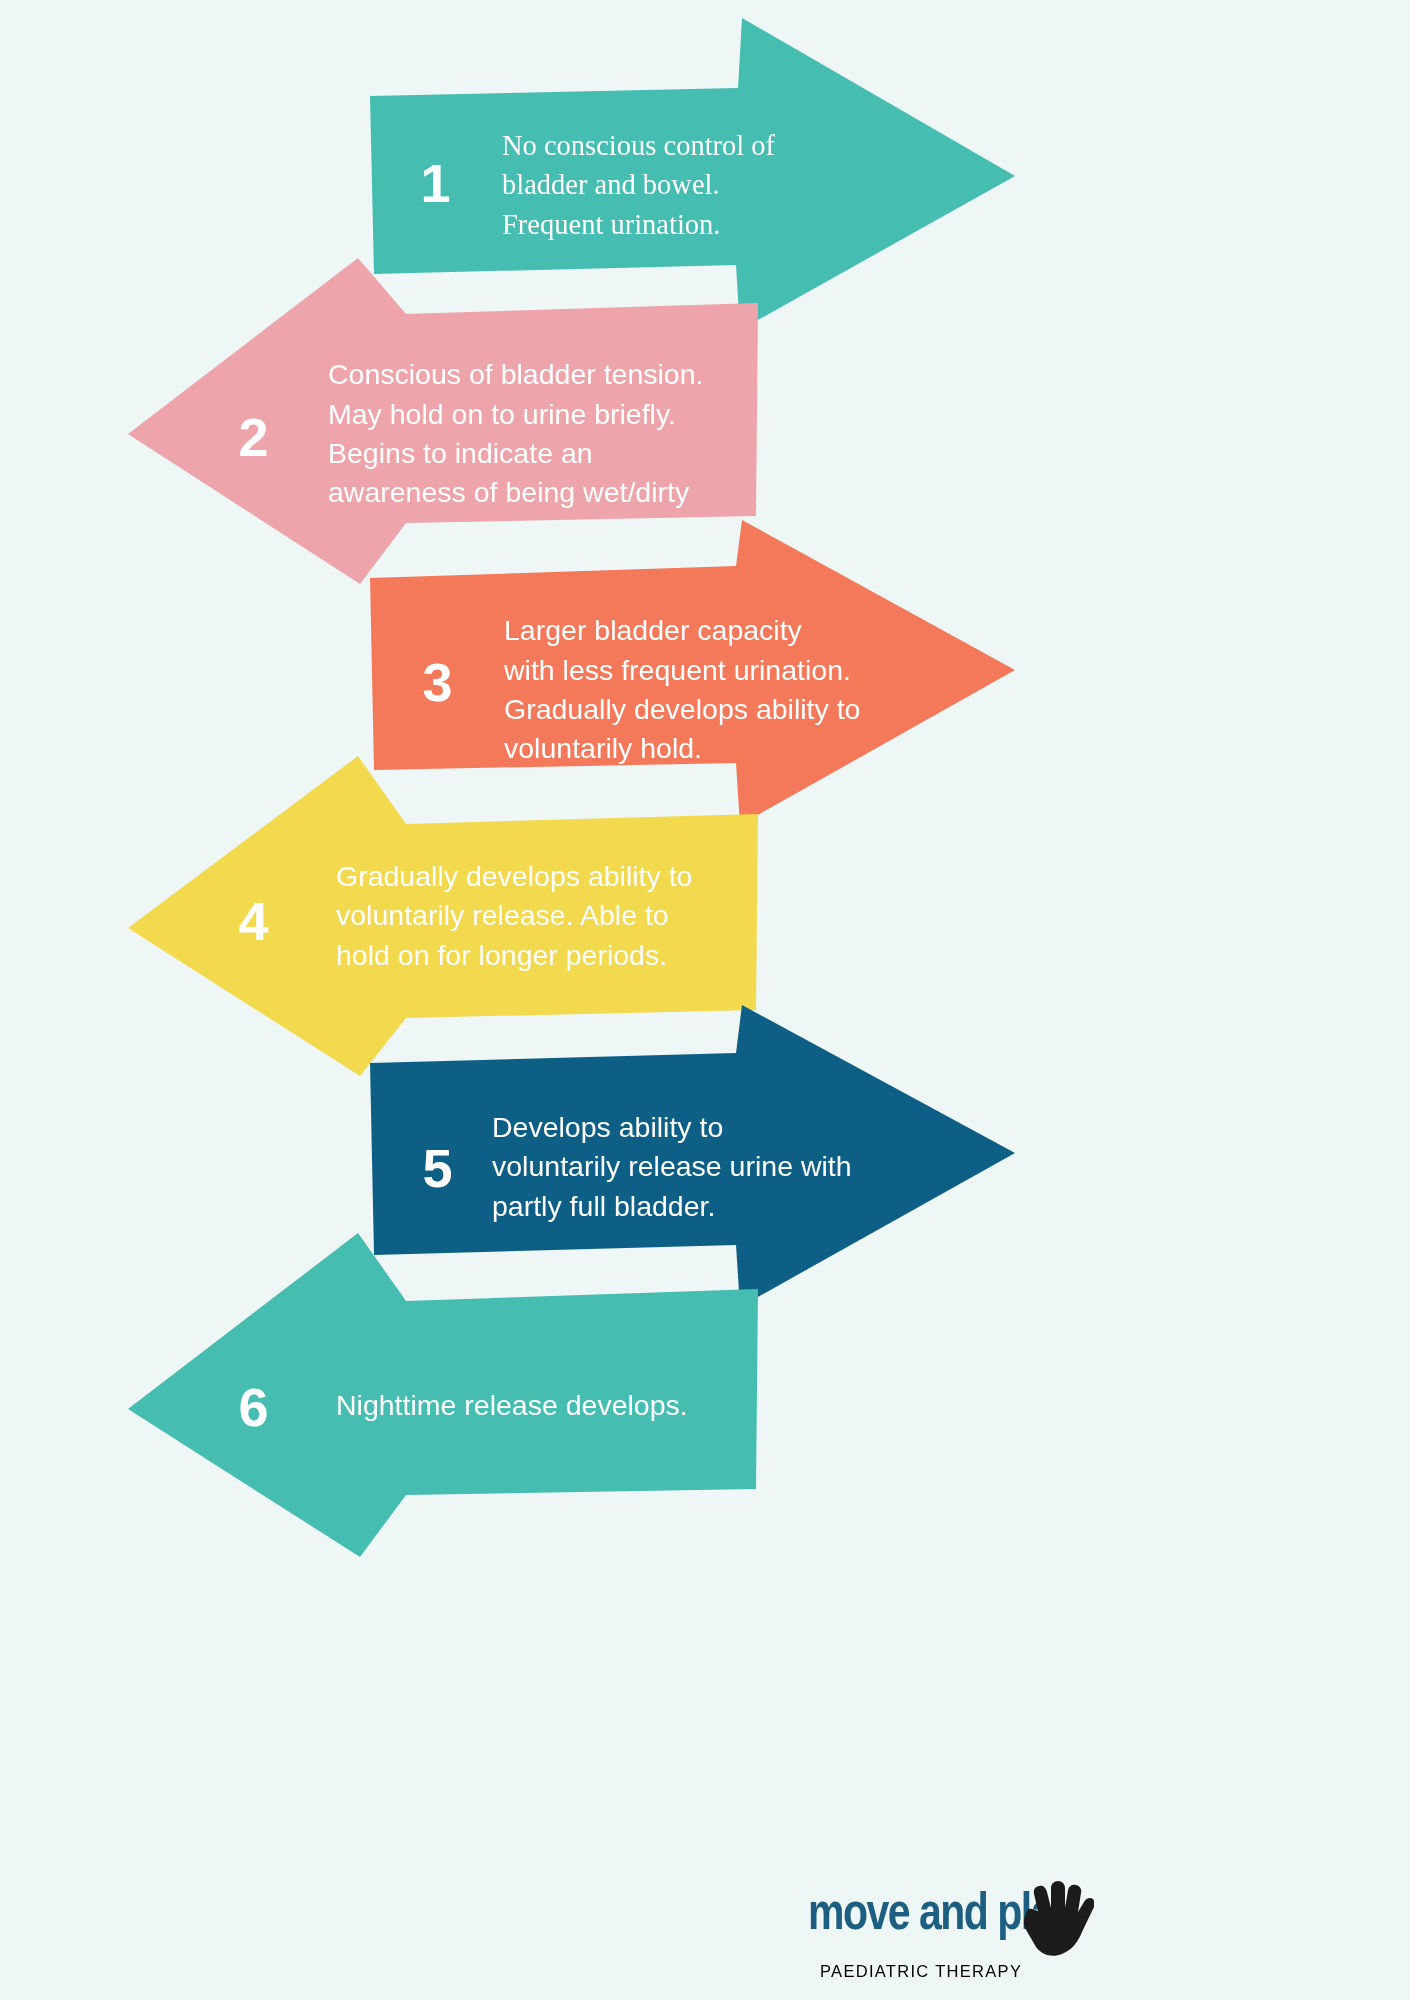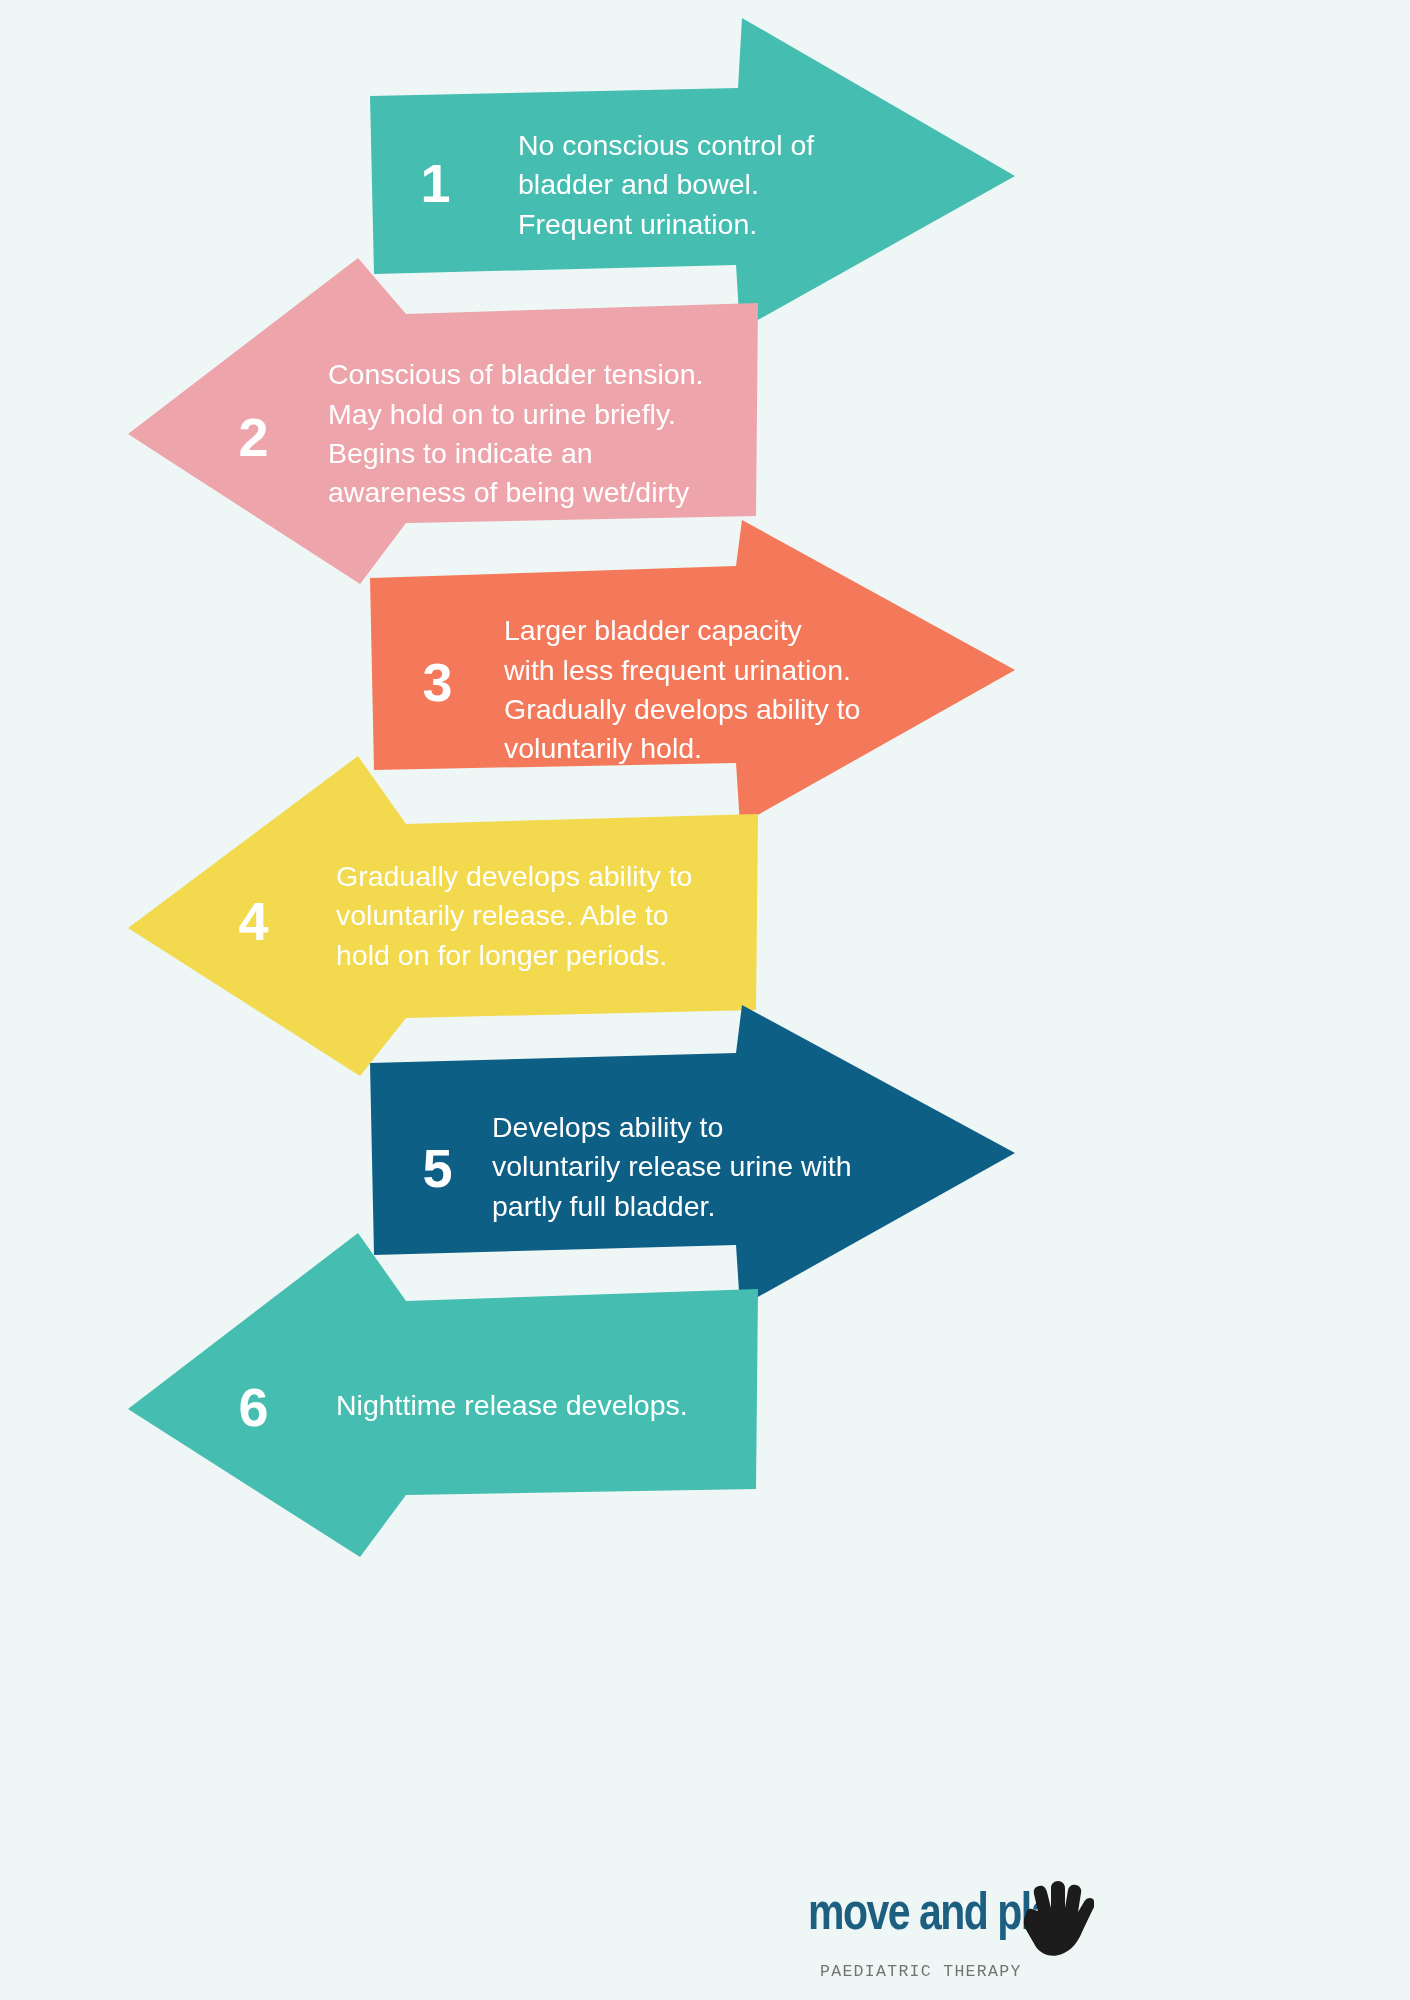--- a/index.html
+++ b/index.html
@@ -30,21 +30,21 @@
     line-height:1.38;
     flex:0 0 auto;
     white-space:pre-line;
     font-weight:400;
   }
 
   
   #a1{left:370px;top:18px;width:645px;height:330px;}
   #a1 .content{padding-left:0;}
   #a1 .num{width:110px;margin-left:10px;}
-  #a1 .txt{margin-left:28px;margin-top:4px;}
+  #a1 .txt{margin-left:12px;margin-top:4px;font-family:Liberation Serif, serif;}
 
   #a2{left:128px;top:258px;width:630px;height:330px;}
   #a2 .num{width:150px;margin-left:50px;margin-top:28px;}
   #a2 .txt{margin-left:0;margin-top:22px;}
 
   #a3{left:370px;top:520px;width:645px;height:320px;}
   #a3 .num{width:110px;margin-left:12px;margin-top:4px;}
   #a3 .txt{margin-left:12px;margin-top:20px;}
 
   #a4{left:128px;top:748px;width:630px;height:330px;}
@@ -71,22 +71,22 @@
     color:#1d5f80;
     line-height:1;
     position:absolute;left:0;top:6px;
     transform:scaleY(1.25);
     transform-origin:left top;
   }
   .logo-sub{
     position:absolute;left:12px;top:82px;
     font-size:16.5px;
     letter-spacing:1.3px;
-    color:#737373;
-    font-family:Liberation Mono, monospace;
+    color:#000000;
+    font-family:Liberation Sans, sans-serif;
   }
   .logo-hand{position:absolute;left:208px;top:0px;width:78px;height:80px;}
 </style>
 </head>
 <body>
 
 <div class="stage">
 
   <div class="arrow" id="a1">
     <svg viewBox="0 0 645 330" preserveAspectRatio="none">

